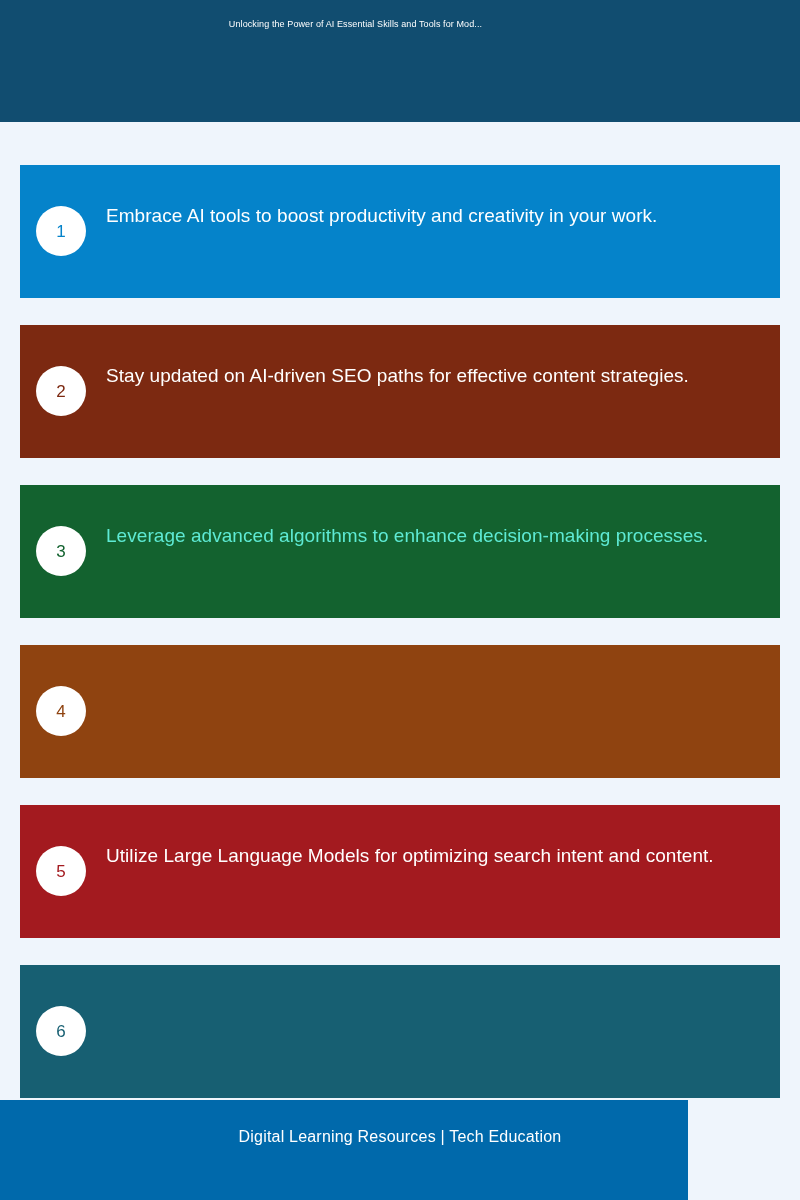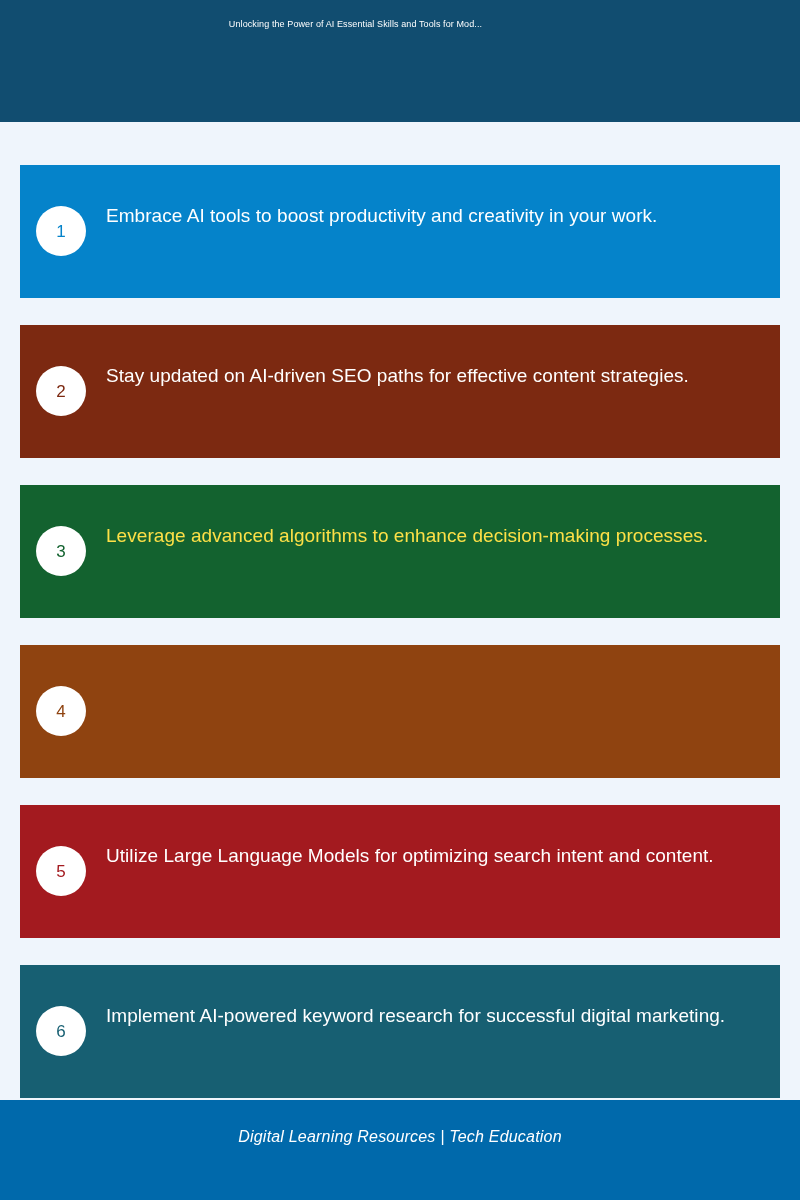--- a/index.html
+++ b/index.html
@@ -84,24 +84,23 @@
     font-weight: 400;
     line-height: 1.3;
     letter-spacing: 0.05px;
   }
 
   
   .footer {
     position: absolute;
     left: 0;
     top: 1100px;
-    width: 800px;
+    width: 688px;
     height: 100px;
     background: #0069ab;
-    font-style: italic;
   }
   .footer-text {
     position: absolute;
     left: 0;
     top: 28px;
     width: 800px;
     text-align: center;
     color: #ffffff;
     font-size: 16px;
     letter-spacing: 0.2px;
@@ -118,30 +117,29 @@
     <div class="card" style="top: 43px; background: rgb(5, 131, 202);">
       <div class="card-badge" style="color: rgb(5, 131, 202); background: rgb(255, 255, 255);">1</div>
       <div class="card-text" style="color: rgb(255, 255, 255);">Embrace AI tools to boost productivity and creativity in your work.</div>
     </div>
     <div class="card" style="top: 203px; background: rgb(124, 41, 17);">
       <div class="card-badge" style="color: rgb(124, 41, 17); background: rgb(255, 255, 255);">2</div>
       <div class="card-text" style="color: rgb(255, 255, 255);">Stay updated on AI-driven SEO paths for effective content strategies.</div>
     </div>
     <div class="card" style="top: 363px; background: rgb(19, 98, 47);">
       <div class="card-badge" style="color: rgb(19, 98, 47); background: rgb(255, 255, 255);">3</div>
-      <div class="card-text" style="color: #fde047;">Leverage advanced algorithms to enhance decision-making processes.</div>
+      <div class="card-text" style="color: #5eead4;">Leverage advanced algorithms to enhance decision-making processes.</div>
     </div>
     <div class="card" style="top: 523px; background: rgb(143, 67, 16);">
       <div class="card-badge" style="color: rgb(143, 67, 16); background: rgb(255, 255, 255);">4</div>
     </div>
     <div class="card" style="top: 683px; background: rgb(163, 26, 31);">
       <div class="card-badge" style="color: rgb(163, 26, 31); background: rgb(255, 255, 255);">5</div>
       <div class="card-text" style="color: rgb(255, 255, 255);">Utilize Large Language Models for optimizing search intent and content.</div>
     </div>
     <div class="card" style="top: 843px; background: rgb(23, 95, 114);">
       <div class="card-badge" style="color: rgb(23, 95, 114); background: rgb(255, 255, 255);">6</div>
-      <div class="card-text" style="color: rgb(255, 255, 255);">Implement AI-powered keyword research for successful digital marketing.</div>
     </div>
   </div>
 
 <div class="footer">
   <div class="footer-text">Digital Learning Resources | Tech Education</div>
 </div>
 
 </body></html>

